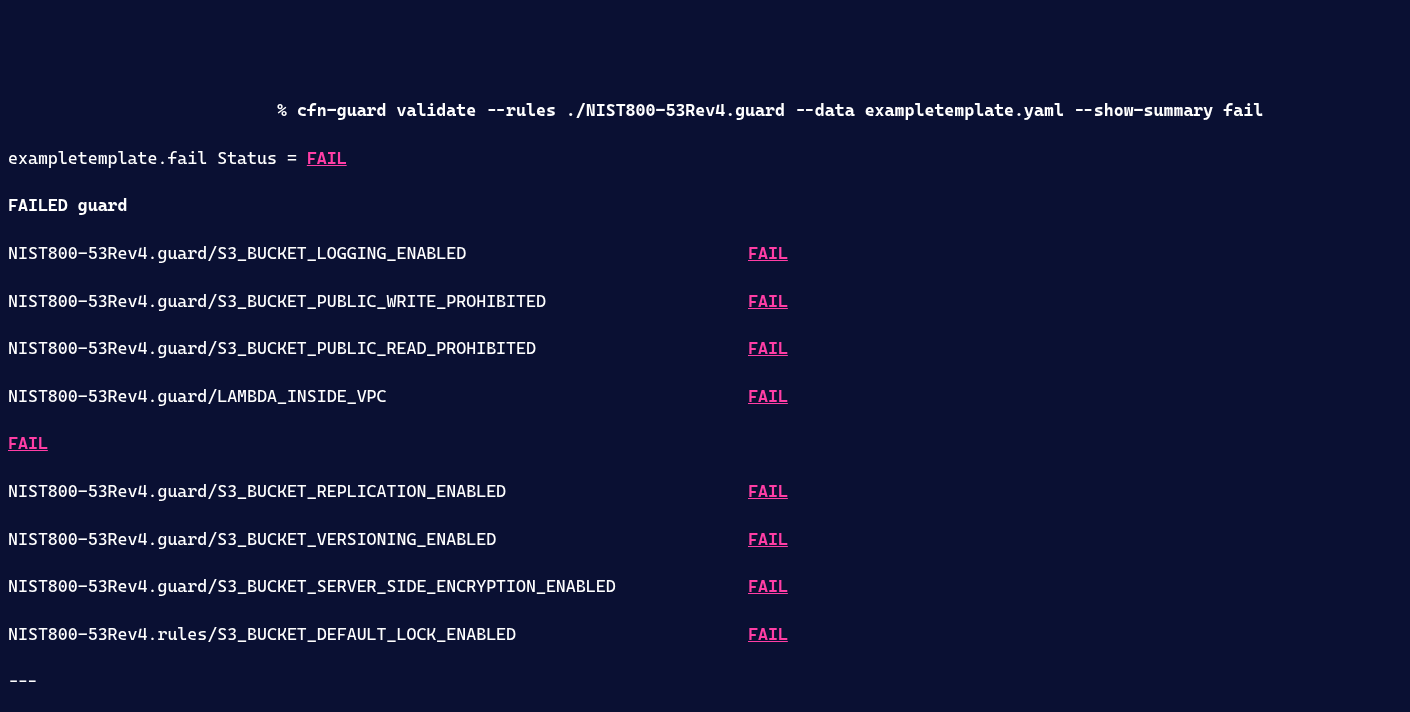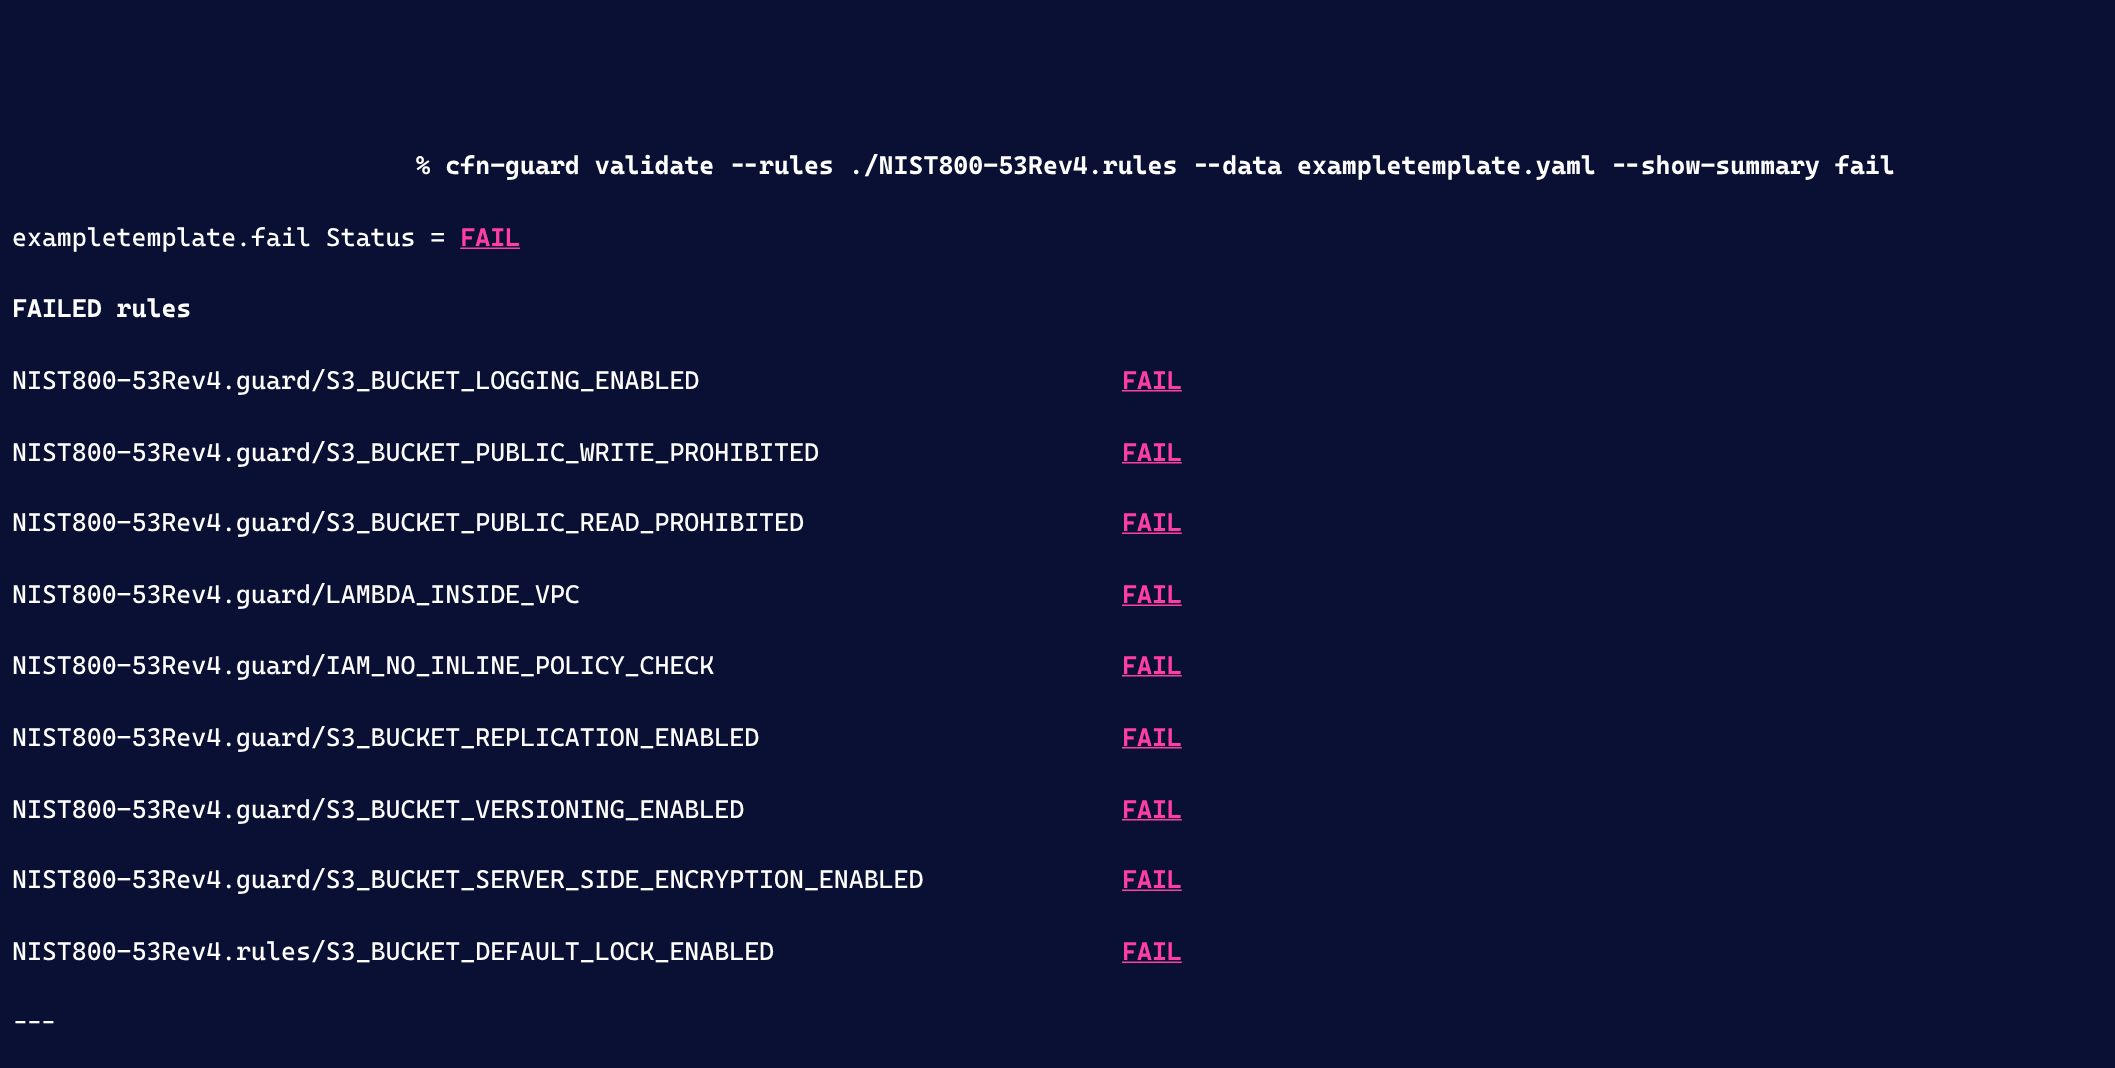--- a/index.html
+++ b/index.html
@@ -17,28 +17,28 @@
   .fail { color: #ff3ea5; font-weight: 700; text-decoration: underline; }
   .line { display: block; }
   .row { display: flex; align-items: flex-end; }
   .rule-col { width: 740px; }
 </style>
 </head>
 <body>
 
 
 
-<span class="line">                           <span>% </span><span class="bold">cfn-guard validate --rules ./NIST800-53Rev4.rules --data exampletemplate.yaml --show-summary fail</span></span>
+<span class="line">                           <span>% </span><span class="bold">cfn-guard validate --rules ./NIST800-53Rev4.guard --data exampletemplate.yaml --show-summary fail</span></span>
 <span class="line"><span>exampletemplate.fail Status = </span><span class="fail">FAIL</span></span>
-<span class="line bold">FAILED rules</span>
+<span class="line bold">FAILED guard</span>
 <div class="row"><span class="rule-col">NIST800-53Rev4.guard/S3_BUCKET_LOGGING_ENABLED</span><span class="fail">FAIL</span></div>
 <div class="row"><span class="rule-col">NIST800-53Rev4.guard/S3_BUCKET_PUBLIC_WRITE_PROHIBITED</span><span class="fail">FAIL</span></div>
 <div class="row"><span class="rule-col">NIST800-53Rev4.guard/S3_BUCKET_PUBLIC_READ_PROHIBITED</span><span class="fail">FAIL</span></div>
 <div class="row"><span class="rule-col">NIST800-53Rev4.guard/LAMBDA_INSIDE_VPC</span><span class="fail">FAIL</span></div>
-<div class="row"><span class="rule-col">NIST800-53Rev4.guard/IAM_NO_INLINE_POLICY_CHECK</span><span class="fail">FAIL</span></div>
+<div class="row"><span class="fail">FAIL</span></div>
 <div class="row"><span class="rule-col">NIST800-53Rev4.guard/S3_BUCKET_REPLICATION_ENABLED</span><span class="fail">FAIL</span></div>
 <div class="row"><span class="rule-col">NIST800-53Rev4.guard/S3_BUCKET_VERSIONING_ENABLED</span><span class="fail">FAIL</span></div>
 <div class="row"><span class="rule-col">NIST800-53Rev4.guard/S3_BUCKET_SERVER_SIDE_ENCRYPTION_ENABLED</span><span class="fail">FAIL</span></div>
 <div class="row"><span class="rule-col">NIST800-53Rev4.rules/S3_BUCKET_DEFAULT_LOCK_ENABLED</span><span class="fail">FAIL</span></div>
 <span class="line">---</span>
 
 
 
 
 

